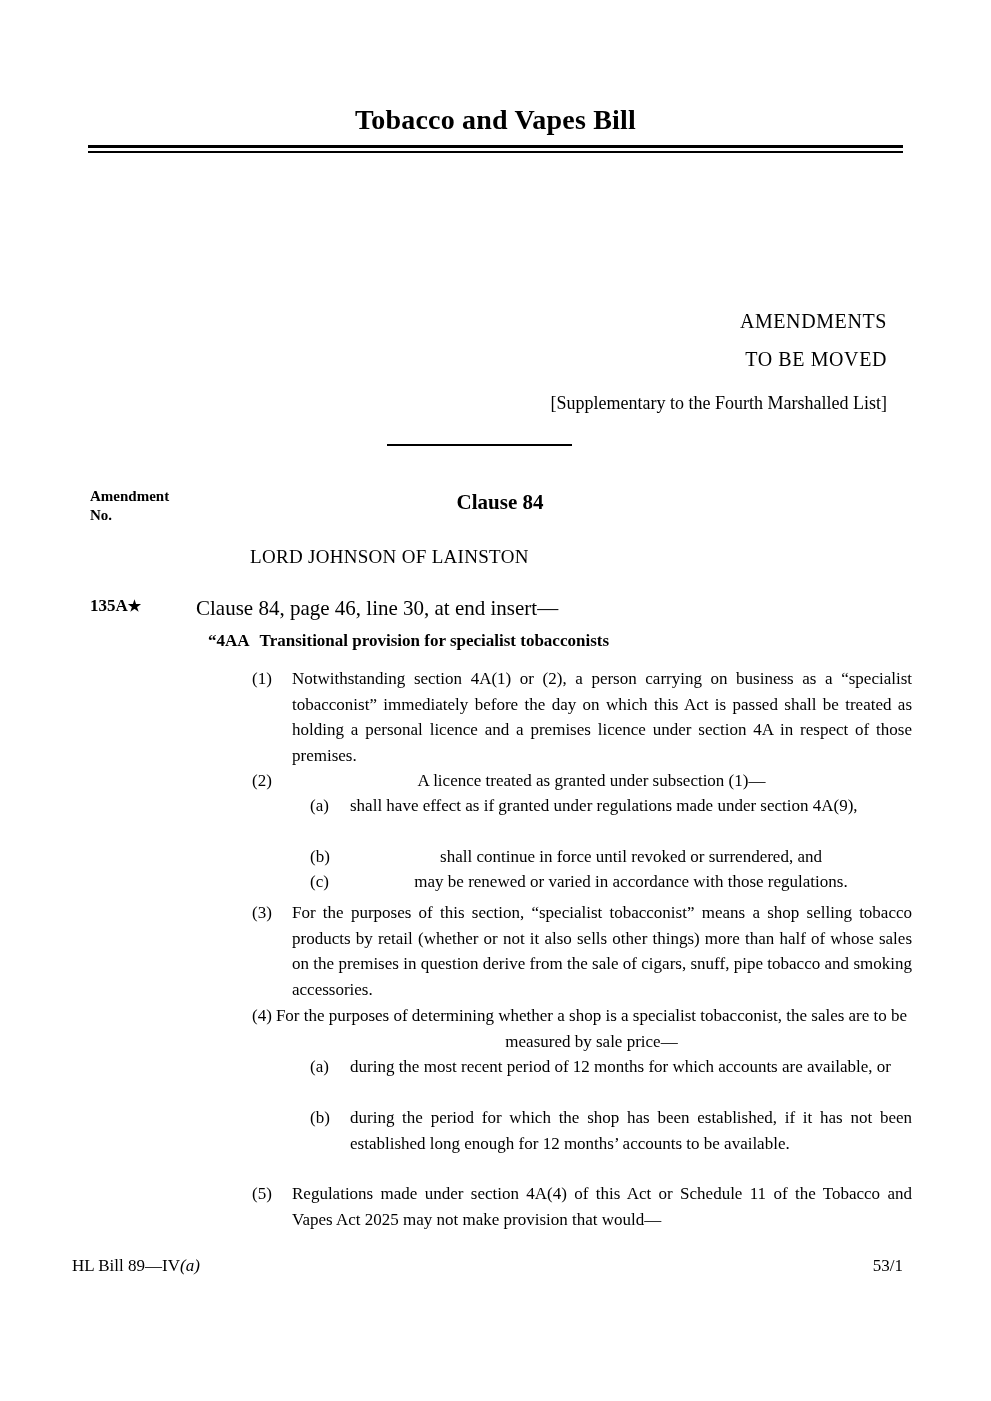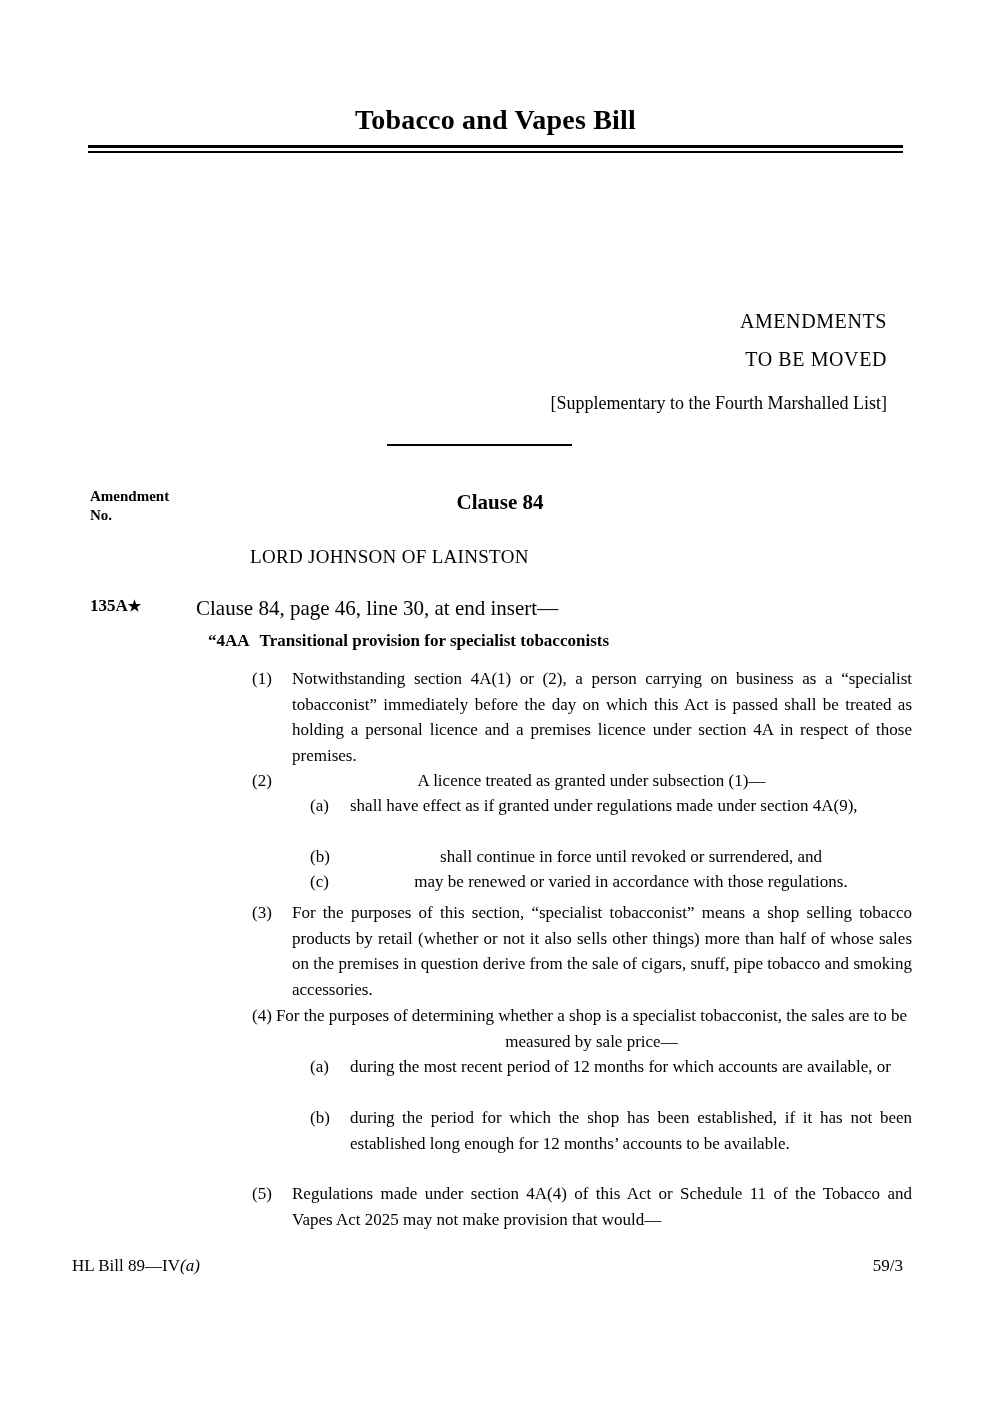--- a/index.html
+++ b/index.html
@@ -289,15 +289,15 @@
   </div>
 
   <div class="subsec" style="left:252px; top:1181px; width:660px;">
     <span class="marker">(5)</span>
     <div class="body">Regulations made under section 4A(4) of this Act or Schedule 11 of the Tobacco and Vapes Act 2025 may not make provision that would—</div>
   </div>
 
   <div class="footer-left">
     <span>HL Bill 89—IV</span><span class="ital">(a)</span>
   </div>
-  <div class="footer-right">59/3</div>
+  <div class="footer-right">53/1</div>
 
 </div>
 
 </body></html>

